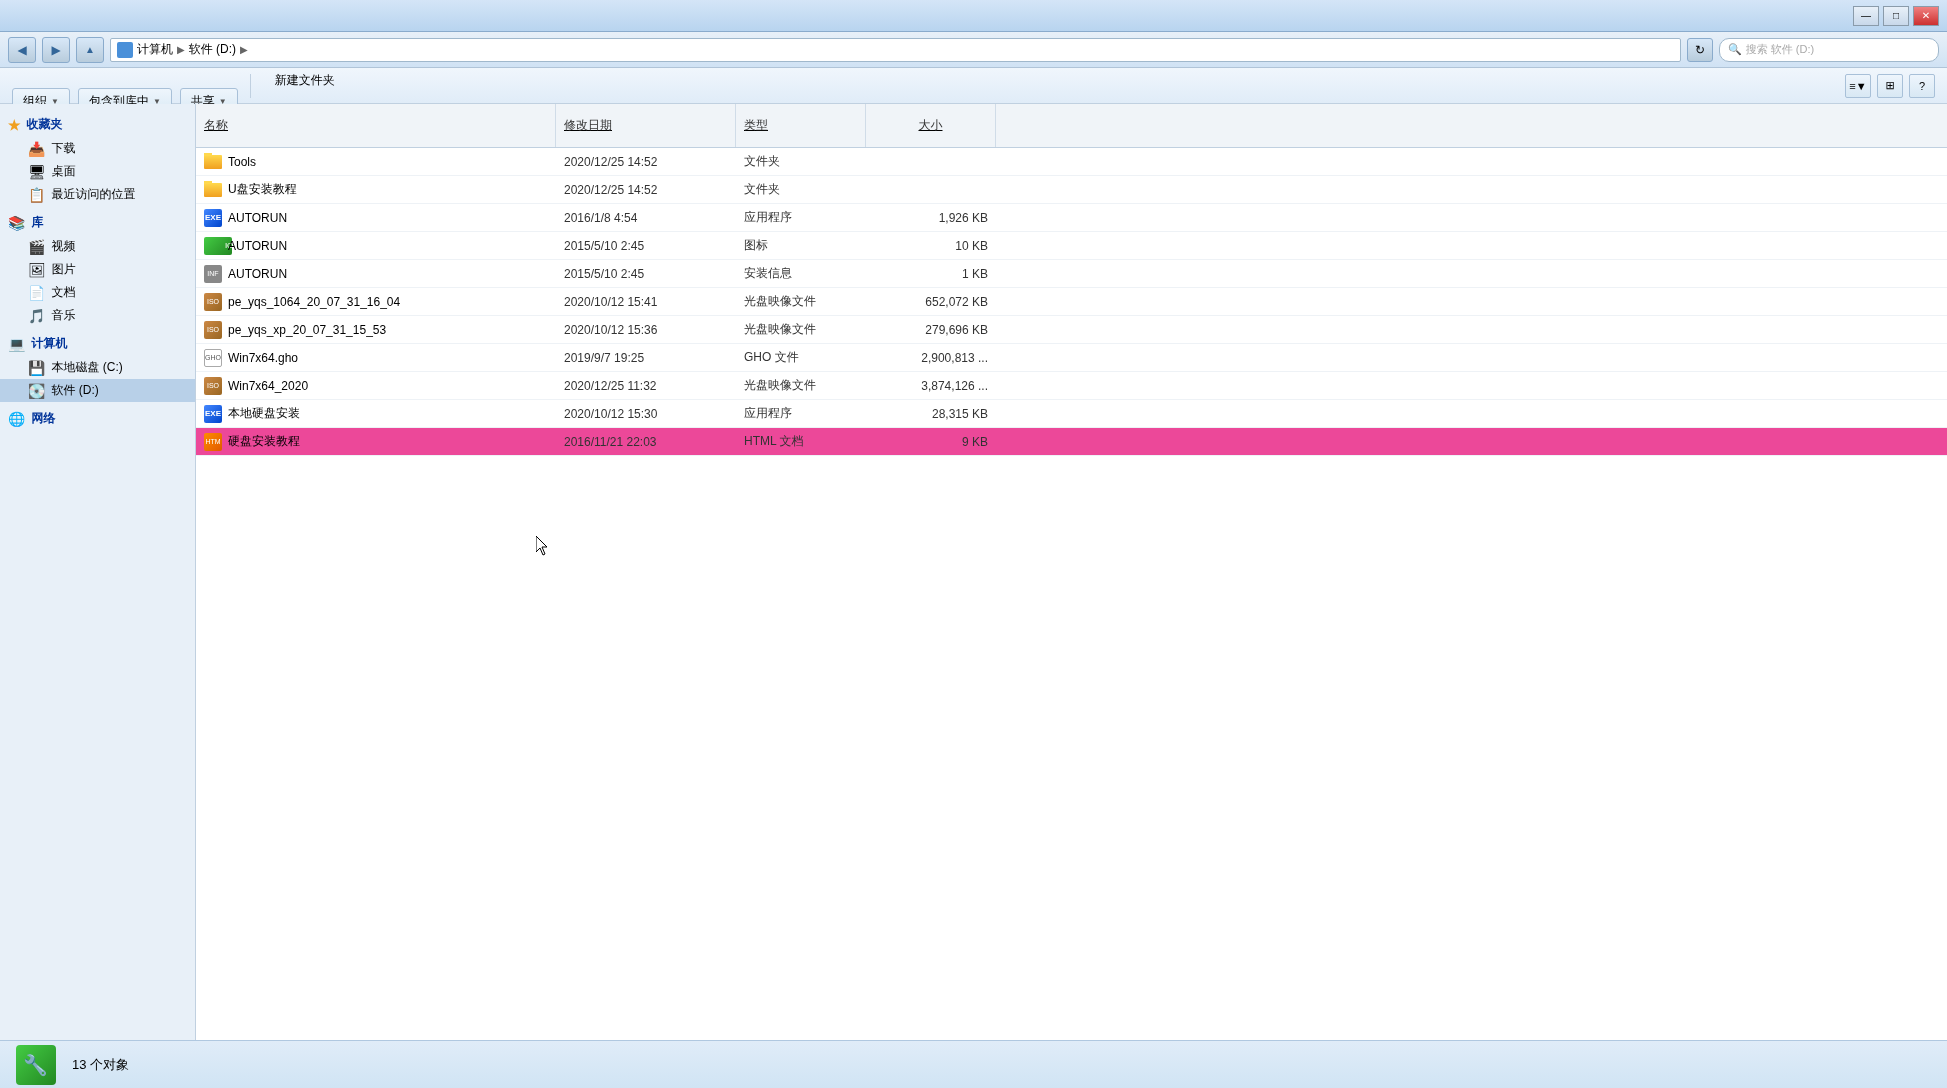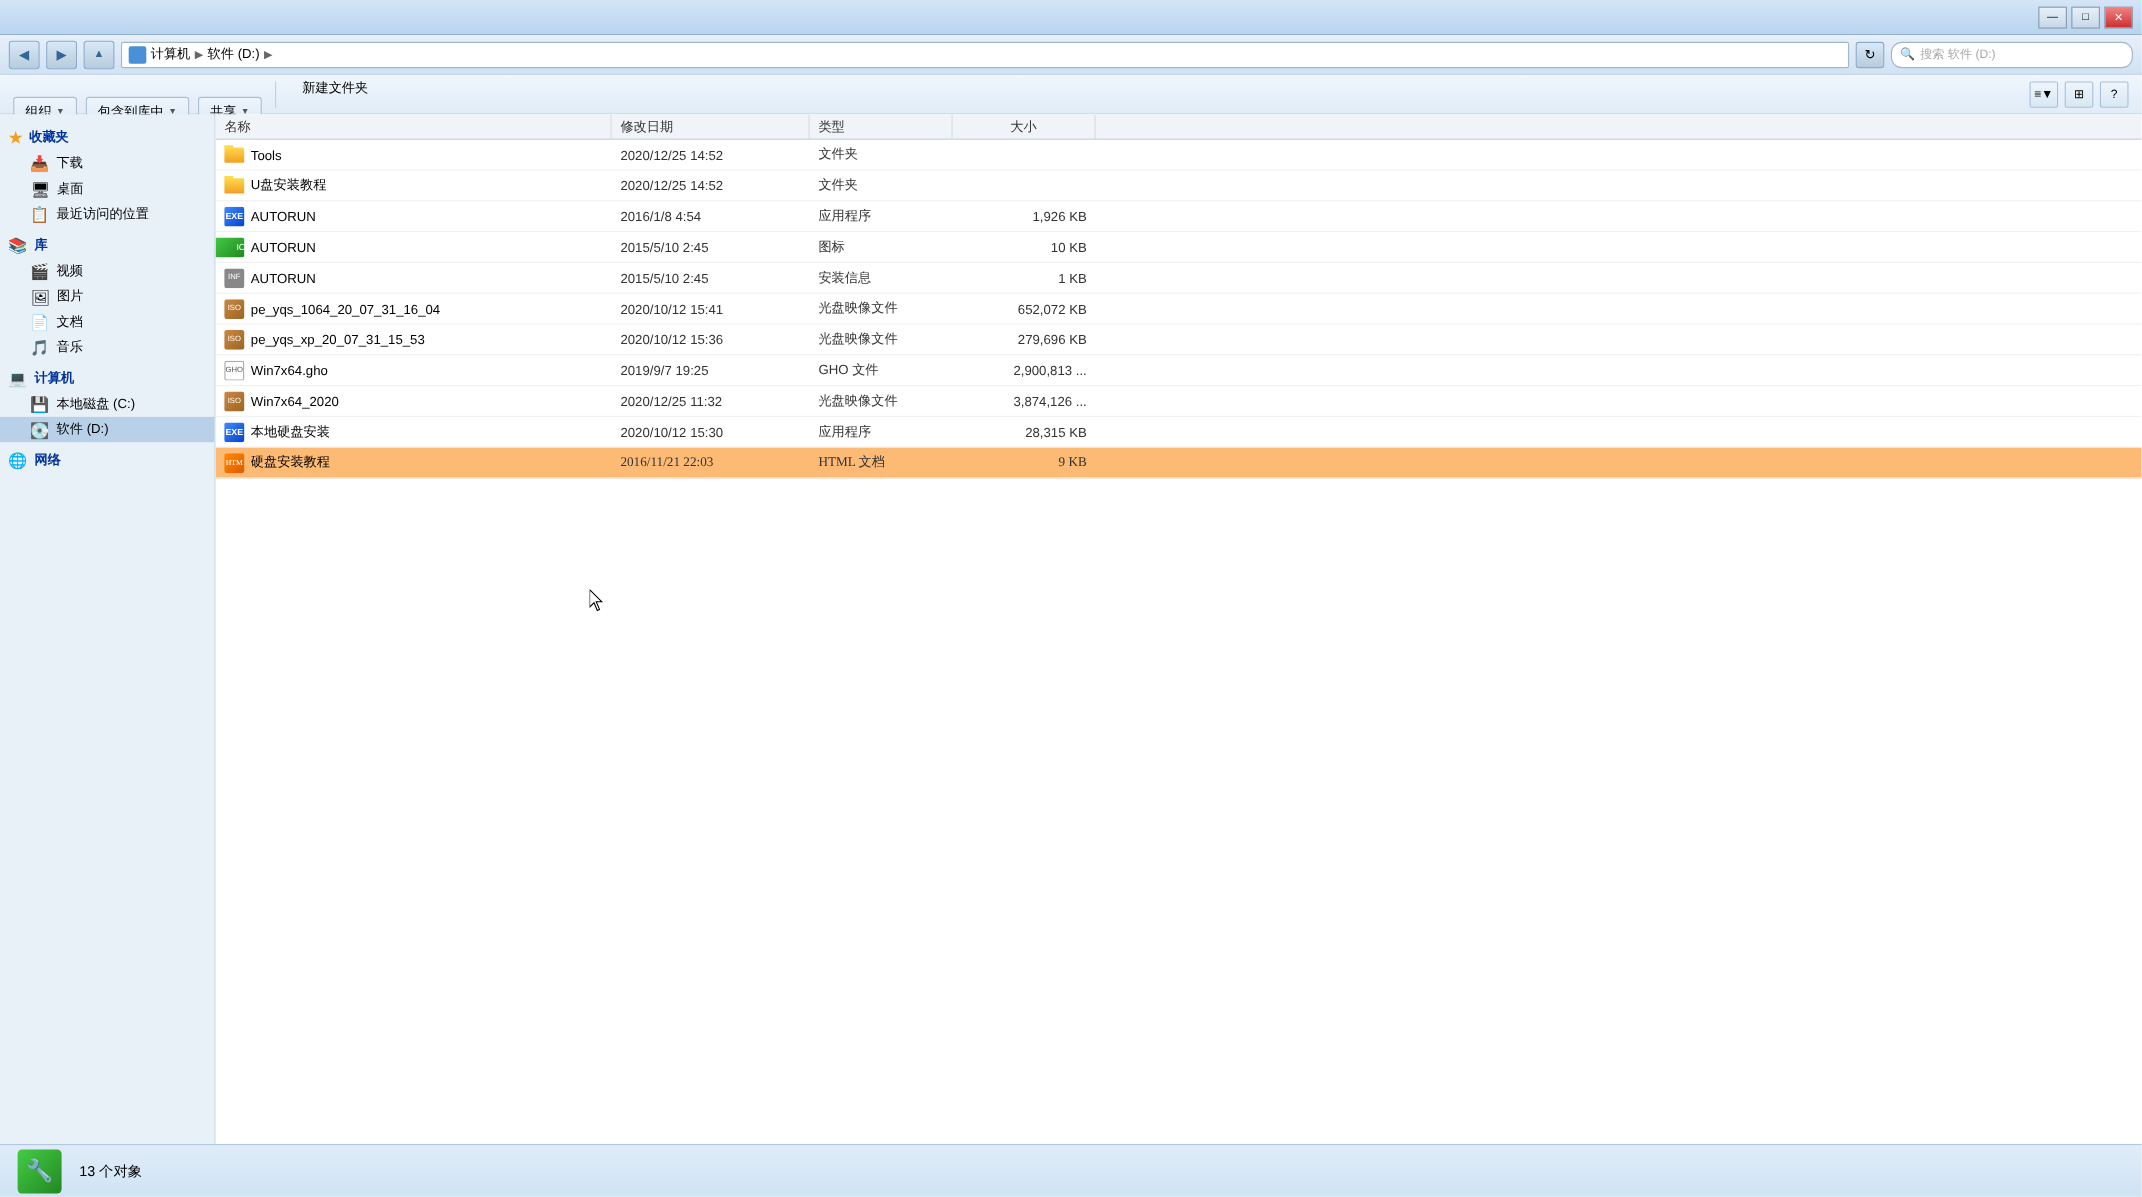--- a/index.html
+++ b/index.html
@@ -211,24 +211,25 @@
     .file-area {
       flex: 1;
       background: white;
       overflow-y: auto;
     }
     .file-list-header {
       display: flex;
       align-items: center;
       background: #f0f4f8;
       border-bottom: 1px solid #c0d0e0;
-      height: 23px;
+      height: 44px;
       position: sticky;
       top: 0;
       z-index: 10;
+      text-decoration: underline;
     }
     .col-header {
       padding: 0 8px;
       font-size: 12px;
       color: #333;
       cursor: pointer;
       display: flex;
       align-items: center;
       height: 100%;
       border-right: 1px solid #d0dce8;
@@ -239,21 +240,21 @@
     .col-type { width: 130px; }
     .col-size { width: 130px; text-align: right; justify-content: center; }
 
     .file-row {
       display: flex;
       align-items: center;
       height: 28px;
       border-bottom: 1px solid #eef2f6;
       cursor: pointer;
     }
-    .file-row.selected { background: #fdba74; font-family: Liberation Serif, serif; }
+    .file-row.selected { background: #ec4899; }
     .file-cell {
       padding: 0 8px;
       font-size: 12px;
       white-space: nowrap;
       overflow: hidden;
       text-overflow: ellipsis;
     }
     .file-cell.name-cell {
       width: 360px;
       display: flex;
@@ -263,21 +264,21 @@
     .file-cell.date-cell { width: 180px; color: #333; }
     .file-cell.type-cell { width: 130px; color: #333; }
     .file-cell.size-cell { width: 130px; color: #333; text-align: right; justify-content: flex-end; display: flex; }
 
     
     .file-icon {
       width: 18px;
       height: 18px;
       display: inline-flex;
       align-items: center;
-      justify-content: flex-end;
+      justify-content: flex-start;
       flex-shrink: 0;
     }
     .icon-folder {
       width: 18px;
       height: 14px;
       background: linear-gradient(to bottom, #ffd84d, #f0a020);
       border-radius: 1px;
       position: relative;
     }
     .icon-folder::before {

